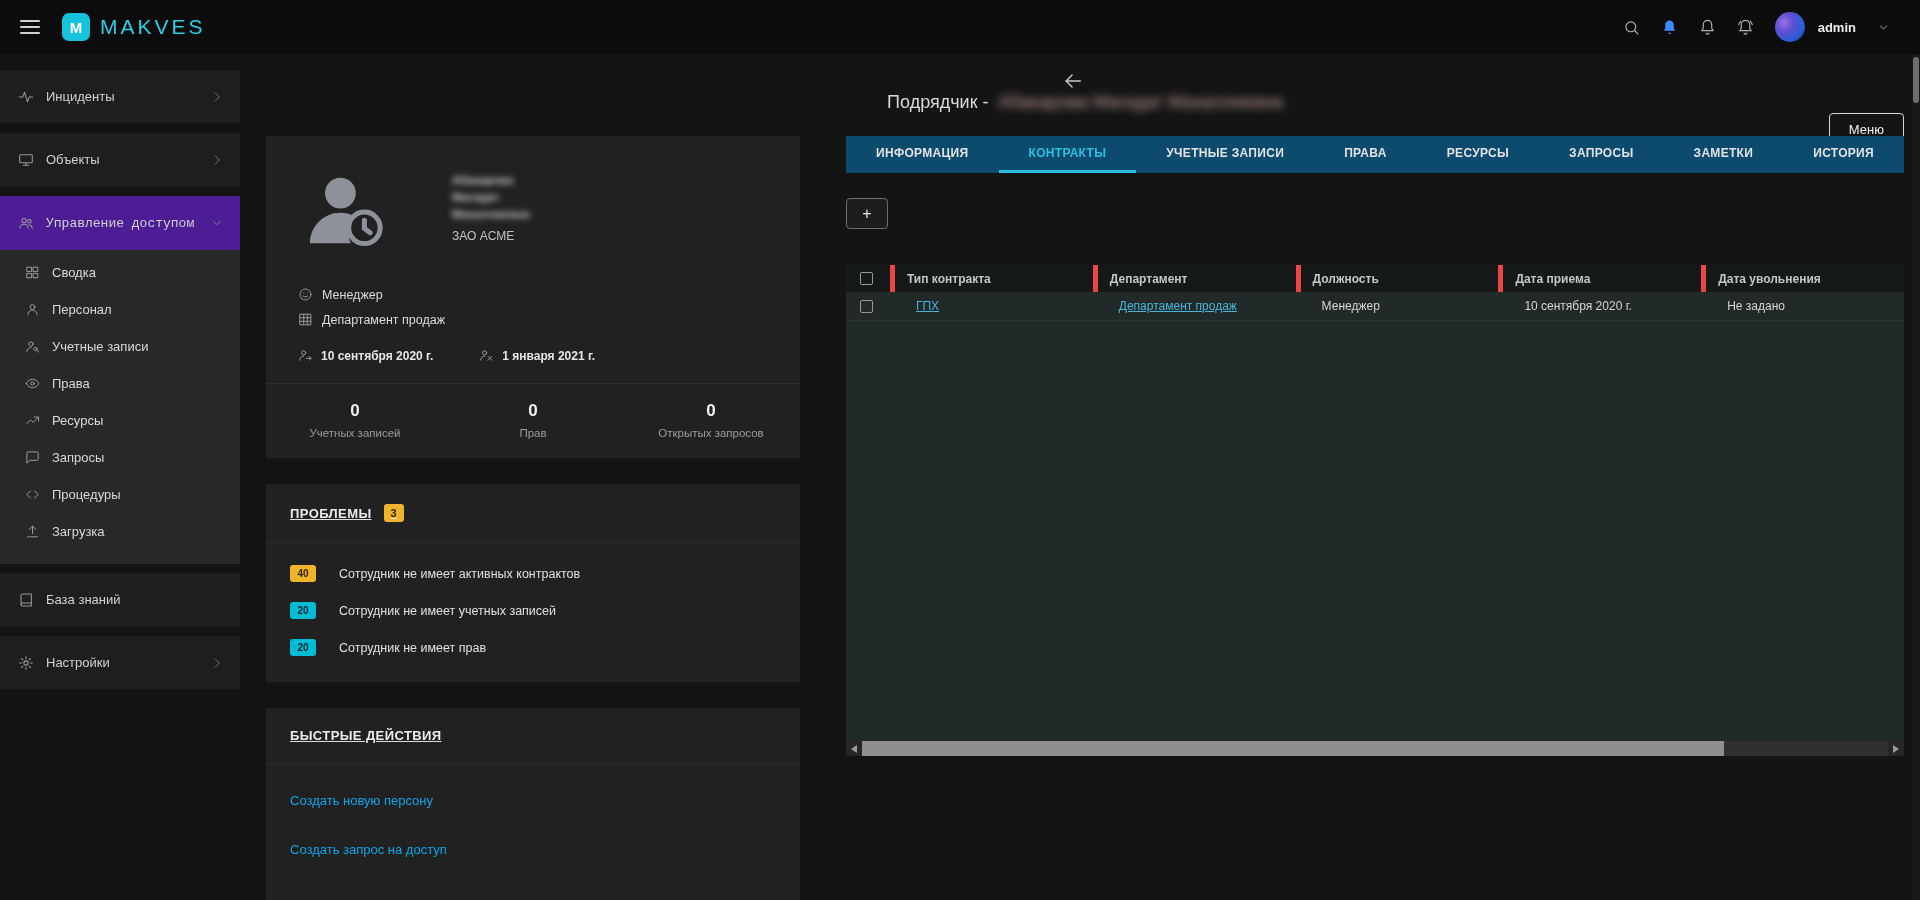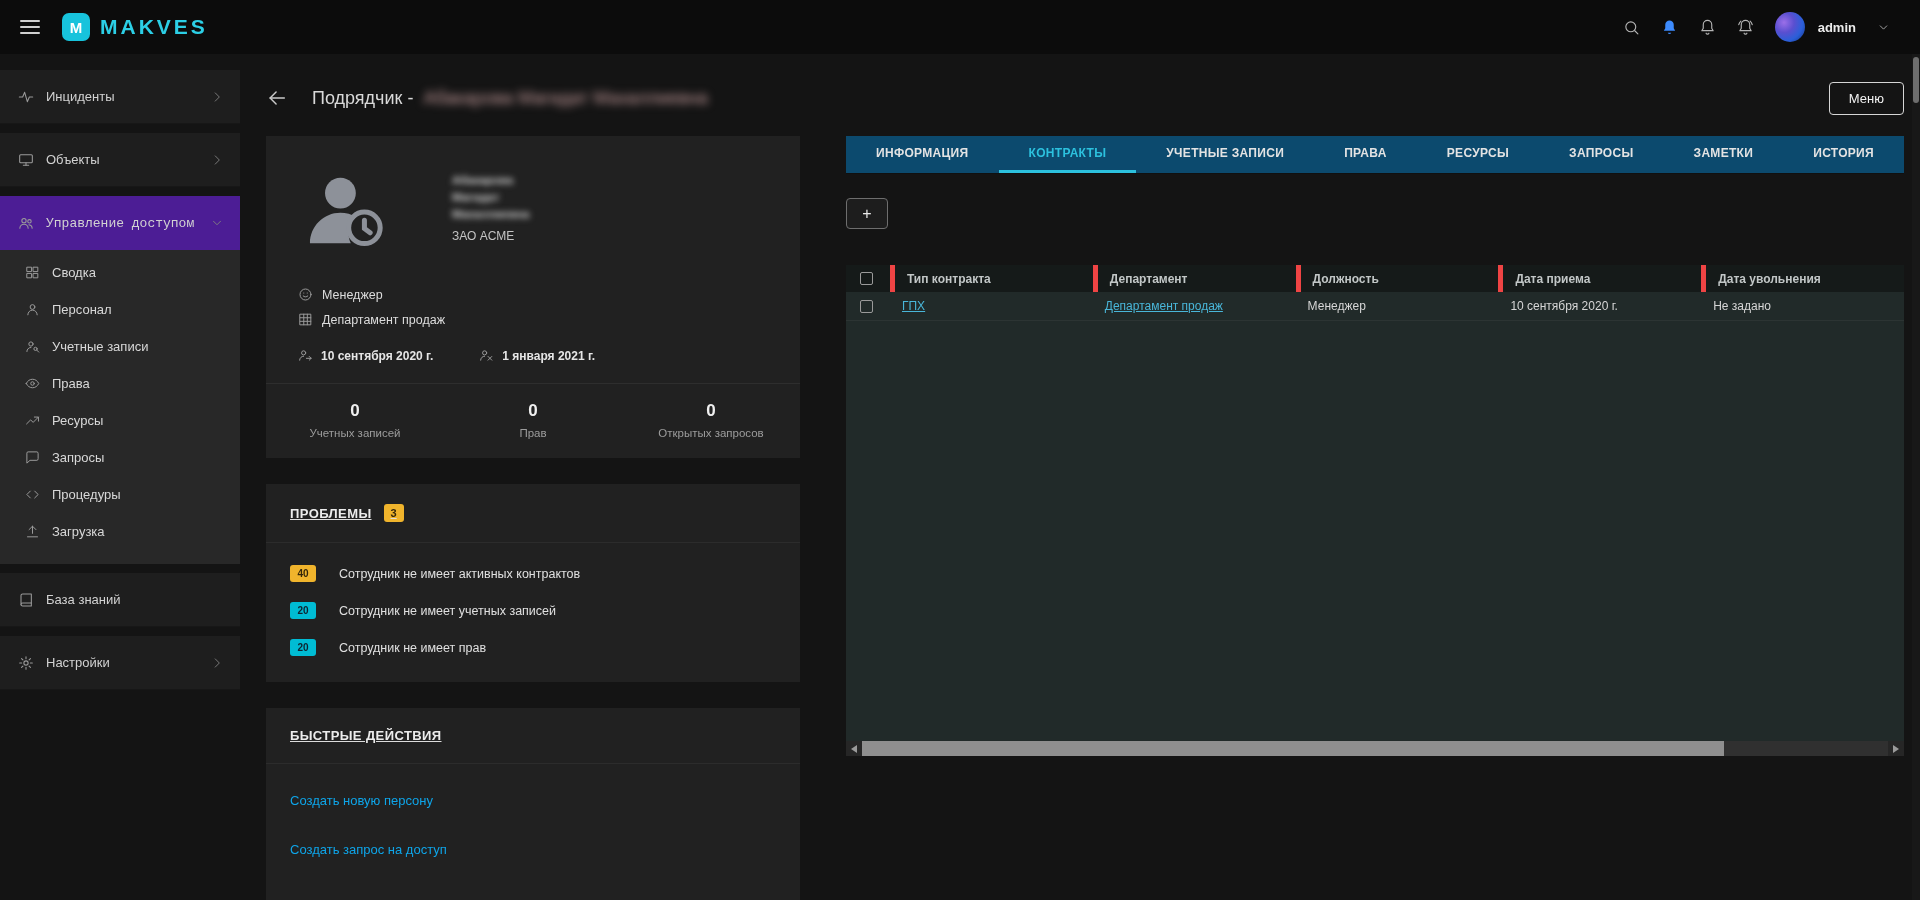--- a/index.html
+++ b/index.html
@@ -10,21 +10,21 @@
     font-family:"Liberation Sans", sans-serif;
   }
   svg { display:block; width:100%; height:100%; }
 
   
   .topbar { height:54px; background:#0c0c0c; display:flex; align-items:center; padding:0 20px; position:relative; z-index:5; }
   .hamburger { display:flex; flex-direction:column; gap:4px; width:20px; cursor:pointer; }
   .hamburger span { height:2px; background:#d0d0d0; border-radius:1px; }
   .logo { display:flex; align-items:center; gap:10px; margin-left:22px; cursor:pointer; }
   .logo-badge { width:28px; height:28px; border-radius:7px; background:#17c3dc; color:#ffffff; font-weight:bold; display:flex; align-items:center; justify-content:center; font-size:15px; }
-  .logo-text { color:#2ccfe6; font-size:21px; font-weight:bold; letter-spacing:3px; }
+  .logo-text { color:#2ccfe6; font-size:21px; font-weight:normal; letter-spacing:3px; }
   .topbar-right { margin-left:auto; display:flex; align-items:center; gap:21px; padding-right:10px; }
   .tb-icon { width:17px; height:17px; color:#b5b5b5; cursor:pointer; }
   .tb-icon.blue { color:#3d8bfd; }
   .avatar { width:30px; height:30px; border-radius:50%; cursor:pointer;
     background: radial-gradient(circle at 30% 35%, #9b6fe8 0%, #5a4fd0 35%, #2b5fd9 65%, #13307a 100%); }
   .username { font-size:13px; font-weight:bold; color:#ececec; margin-left:-8px; }
   .user-chev { width:13px; height:13px; color:#b5b5b5; cursor:pointer; }
 
   
   .shell { display:flex; height:846px; }
@@ -37,21 +37,21 @@
   .si-icon { width:16px; height:16px; color:#9a9a9a; margin-right:12px; flex:none; }
   .si-label { font-size:13px; color:#d2d2d2; flex:1; }
   .si-chev { width:14px; height:14px; color:#7f7f7f; flex:none; }
   .submenu { background:#282828; padding:4px 0 14px; }
   .sub-item { height:37px; display:flex; align-items:center; padding-left:25px; cursor:pointer; }
   .sub-icon { width:15px; height:15px; color:#9a9a9a; margin-right:12px; flex:none; }
   .sub-label { font-size:13px; color:#d8d8d8; }
 
   
   .main { flex:1; min-width:0; padding:0 16px 0 26px; overflow:hidden; }
-  .page-header { display:flex; align-items:center; margin-top:16px; height:56px; }
+  .page-header { display:flex; align-items:center; margin-top:16px; height:56px;flex-direction:column; }
   .back-btn { width:22px; height:22px; color:#c9c9c9; margin-right:24px; cursor:pointer; flex:none; }
   .page-title { font-size:18px; color:#d9d9d9; font-weight:normal; display:flex; gap:10px; align-items:center; }
   .blur-name { filter:blur(4px); color:#c49b9b; }
   .menu-btn { margin-left:auto; background:transparent; border:1px solid #d6d6d6; color:#f2f2f2; font-size:13px; padding:8px 19px; border-radius:4px; cursor:pointer; font-family:inherit; }
 
   .columns { display:flex; gap:46px; margin-top:10px; }
   .left-col { width:534px; flex:none; }
   .right-col { flex:1; min-width:0; }
 
   .card { background:#212121; }
@@ -98,21 +98,21 @@
   .tab { flex:1 1 auto; display:flex; align-items:center; justify-content:center; font-size:12px; font-weight:bold; color:#e3e3e3; letter-spacing:.3px; cursor:pointer; padding:0 8px; border-bottom:3px solid transparent; white-space:nowrap; }
   .tab.active { color:#2cc1de; border-bottom-color:#2cc1de; }
 
   .add-btn { margin-top:24px; width:42px; height:31px; background:#1d1d1d; border:1px solid #6e6e6e; border-radius:4px; color:#e8e8e8; font-size:16px; line-height:1; cursor:pointer; font-family:inherit; }
 
   .table-panel { margin-top:36px; height:491px; display:flex; flex-direction:column; background:#212a29; }
   .t-head { display:flex; background:#151a19; height:27px; align-items:stretch; flex:none; }
   .t-cell { flex:1; padding:0 12px; font-size:12px; color:#d6d6d6; display:flex; align-items:center; min-width:0; }
   .t-head .t-cell { font-weight:bold; color:#c2c7c7; border-left:5px solid #ef4444; }
   .t-cell.cb { flex:0 0 44px; padding:0 0 0 14px; border-left:none !important; }
-  .t-row { display:flex; height:29px; align-items:stretch; border-bottom:1px solid rgba(255,255,255,.05); flex:none; cursor:default; }
+  .t-row { display:flex; height:29px; align-items:stretch; border-bottom:1px solid rgba(255,255,255,.05); flex:none; cursor:default;gap:14px; }
   .t-link { color:#49b6d9; text-decoration:underline; cursor:pointer; font-size:12px; }
   .t-empty { flex:1; }
   input[type=checkbox] { appearance:none; -webkit-appearance:none; width:13px; height:13px; border:1.5px solid #9a9a9a; border-radius:2px; background:transparent; margin:0; cursor:pointer; align-self:center; }
 
   .h-scrollbar { height:15px; display:flex; background:#303030; flex:none; }
   .h-arrow { width:16px; background:#262626; display:flex; align-items:center; justify-content:center; cursor:pointer; flex:none; }
   .h-arrow.left::after { content:""; border-style:solid; border-width:4px 6px 4px 0; border-color:transparent #9a9a9a transparent transparent; }
   .h-arrow.right::after { content:""; border-style:solid; border-width:4px 0 4px 6px; border-color:transparent transparent transparent #9a9a9a; }
   .h-track { flex:1; position:relative; }
   .h-thumb { position:absolute; left:0; top:0; bottom:0; width:84%; background:#8f8f8f; cursor:pointer; }

